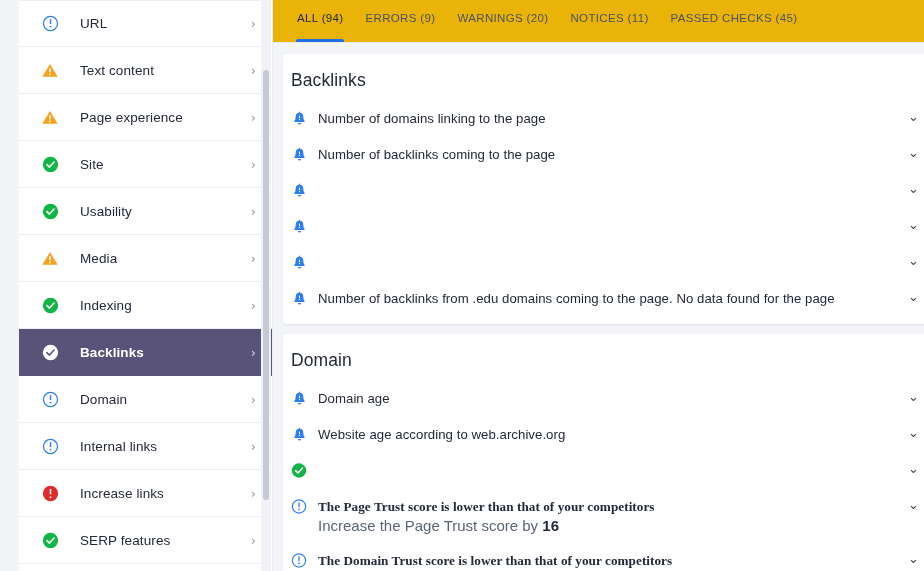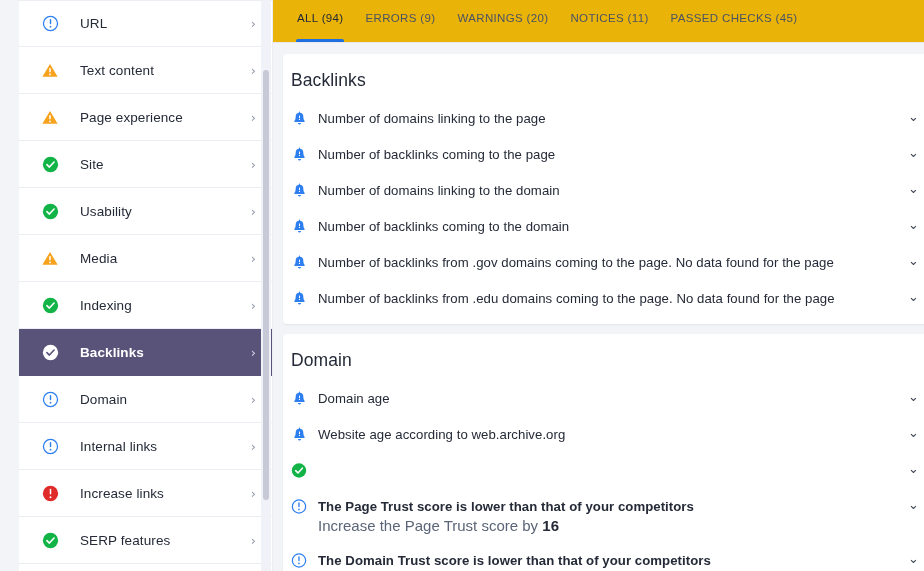--- a/index.html
+++ b/index.html
@@ -147,21 +147,21 @@
     margin-top: 1px;
     display: flex; align-items: center; justify-content: center;
   }
   .check-row .txtwrap { margin-left: 11px; flex: 1 1 auto; }
   .check-row .title {
     font-size: 13.2px;
     color: #242a37;
     line-height: 17px;
     letter-spacing: .05px;
   }
-  .check-row.bold .title { font-weight: 700; }
+  .check-row.bold .title { font-weight: 700; font-family: Liberation Serif, serif; }
   .check-row .sub {
     font-size: 15px;
     color: #5b6577;
     margin-top: 3px;
     line-height: 15px;
   }
   .check-row .sub b { color: #242a37; font-weight: 700; }
   .check-row .chev {
     margin-left: auto;
     color: #3c4454;
@@ -353,47 +353,44 @@
           <div class="check-row">
             <span class="ico">
               <svg width="15" height="15" viewBox="0 0 20 20">
                 <rect x="9.2" y="0.6" width="1.6" height="2.2" rx=".8" fill="#2d7ff0"></rect>
                 <path d="M10 2.4 C6.6 2.4 4.9 4.6 4.9 7.6 C4.9 11.1 3.6 12.6 3.1 13.4 C2.8 13.9 3.1 14.5 3.8 14.5 L16.2 14.5 C16.9 14.5 17.2 13.9 16.9 13.4 C16.4 12.6 15.1 11.1 15.1 7.6 C15.1 4.6 13.4 2.4 10 2.4 Z" fill="#2d7ff0"></path>
                 <path d="M7.9 16.1 C8.2 17.4 9.0 18.1 10 18.1 C11.0 18.1 11.8 17.4 12.1 16.1 Z" fill="#2d7ff0"></path>
                 <rect x="9.35" y="5.6" width="1.3" height="4" rx=".65" fill="#fff"></rect>
                 <circle cx="10" cy="11.3" r=".85" fill="#fff"></circle>
               </svg>
             </span>
-            <span class="txtwrap"><span class="title">Number of domains linking to the domain</span></span>
-            <span class="chev">⌄</span>
-          </div>
-          <div class="check-row">
-            <span class="ico">
-              <svg width="15" height="15" viewBox="0 0 20 20">
-                <rect x="9.2" y="0.6" width="1.6" height="2.2" rx=".8" fill="#2d7ff0"></rect>
-                <path d="M10 2.4 C6.6 2.4 4.9 4.6 4.9 7.6 C4.9 11.1 3.6 12.6 3.1 13.4 C2.8 13.9 3.1 14.5 3.8 14.5 L16.2 14.5 C16.9 14.5 17.2 13.9 16.9 13.4 C16.4 12.6 15.1 11.1 15.1 7.6 C15.1 4.6 13.4 2.4 10 2.4 Z" fill="#2d7ff0"></path>
-                <path d="M7.9 16.1 C8.2 17.4 9.0 18.1 10 18.1 C11.0 18.1 11.8 17.4 12.1 16.1 Z" fill="#2d7ff0"></path>
-                <rect x="9.35" y="5.6" width="1.3" height="4" rx=".65" fill="#fff"></rect>
-                <circle cx="10" cy="11.3" r=".85" fill="#fff"></circle>
-              </svg>
-            </span>
-            <span class="txtwrap"><span class="title">Number of backlinks coming to the domain</span></span>
-            <span class="chev">⌄</span>
-          </div>
-          <div class="check-row">
-            <span class="ico">
-              <svg width="15" height="15" viewBox="0 0 20 20">
-                <rect x="9.2" y="0.6" width="1.6" height="2.2" rx=".8" fill="#2d7ff0"></rect>
-                <path d="M10 2.4 C6.6 2.4 4.9 4.6 4.9 7.6 C4.9 11.1 3.6 12.6 3.1 13.4 C2.8 13.9 3.1 14.5 3.8 14.5 L16.2 14.5 C16.9 14.5 17.2 13.9 16.9 13.4 C16.4 12.6 15.1 11.1 15.1 7.6 C15.1 4.6 13.4 2.4 10 2.4 Z" fill="#2d7ff0"></path>
-                <path d="M7.9 16.1 C8.2 17.4 9.0 18.1 10 18.1 C11.0 18.1 11.8 17.4 12.1 16.1 Z" fill="#2d7ff0"></path>
-                <rect x="9.35" y="5.6" width="1.3" height="4" rx=".65" fill="#fff"></rect>
-                <circle cx="10" cy="11.3" r=".85" fill="#fff"></circle>
-              </svg>
-            </span>
-            <span class="txtwrap"><span class="title">Number of backlinks from .gov domains coming to the page. No data found for the page</span></span>
+            <span class="chev">⌄</span>
+          </div>
+          <div class="check-row">
+            <span class="ico">
+              <svg width="15" height="15" viewBox="0 0 20 20">
+                <rect x="9.2" y="0.6" width="1.6" height="2.2" rx=".8" fill="#2d7ff0"></rect>
+                <path d="M10 2.4 C6.6 2.4 4.9 4.6 4.9 7.6 C4.9 11.1 3.6 12.6 3.1 13.4 C2.8 13.9 3.1 14.5 3.8 14.5 L16.2 14.5 C16.9 14.5 17.2 13.9 16.9 13.4 C16.4 12.6 15.1 11.1 15.1 7.6 C15.1 4.6 13.4 2.4 10 2.4 Z" fill="#2d7ff0"></path>
+                <path d="M7.9 16.1 C8.2 17.4 9.0 18.1 10 18.1 C11.0 18.1 11.8 17.4 12.1 16.1 Z" fill="#2d7ff0"></path>
+                <rect x="9.35" y="5.6" width="1.3" height="4" rx=".65" fill="#fff"></rect>
+                <circle cx="10" cy="11.3" r=".85" fill="#fff"></circle>
+              </svg>
+            </span>
+            <span class="chev">⌄</span>
+          </div>
+          <div class="check-row">
+            <span class="ico">
+              <svg width="15" height="15" viewBox="0 0 20 20">
+                <rect x="9.2" y="0.6" width="1.6" height="2.2" rx=".8" fill="#2d7ff0"></rect>
+                <path d="M10 2.4 C6.6 2.4 4.9 4.6 4.9 7.6 C4.9 11.1 3.6 12.6 3.1 13.4 C2.8 13.9 3.1 14.5 3.8 14.5 L16.2 14.5 C16.9 14.5 17.2 13.9 16.9 13.4 C16.4 12.6 15.1 11.1 15.1 7.6 C15.1 4.6 13.4 2.4 10 2.4 Z" fill="#2d7ff0"></path>
+                <path d="M7.9 16.1 C8.2 17.4 9.0 18.1 10 18.1 C11.0 18.1 11.8 17.4 12.1 16.1 Z" fill="#2d7ff0"></path>
+                <rect x="9.35" y="5.6" width="1.3" height="4" rx=".65" fill="#fff"></rect>
+                <circle cx="10" cy="11.3" r=".85" fill="#fff"></circle>
+              </svg>
+            </span>
             <span class="chev">⌄</span>
           </div>
           <div class="check-row">
             <span class="ico">
               <svg width="15" height="15" viewBox="0 0 20 20">
                 <rect x="9.2" y="0.6" width="1.6" height="2.2" rx=".8" fill="#2d7ff0"></rect>
                 <path d="M10 2.4 C6.6 2.4 4.9 4.6 4.9 7.6 C4.9 11.1 3.6 12.6 3.1 13.4 C2.8 13.9 3.1 14.5 3.8 14.5 L16.2 14.5 C16.9 14.5 17.2 13.9 16.9 13.4 C16.4 12.6 15.1 11.1 15.1 7.6 C15.1 4.6 13.4 2.4 10 2.4 Z" fill="#2d7ff0"></path>
                 <path d="M7.9 16.1 C8.2 17.4 9.0 18.1 10 18.1 C11.0 18.1 11.8 17.4 12.1 16.1 Z" fill="#2d7ff0"></path>
                 <rect x="9.35" y="5.6" width="1.3" height="4" rx=".65" fill="#fff"></rect>
                 <circle cx="10" cy="11.3" r=".85" fill="#fff"></circle>

